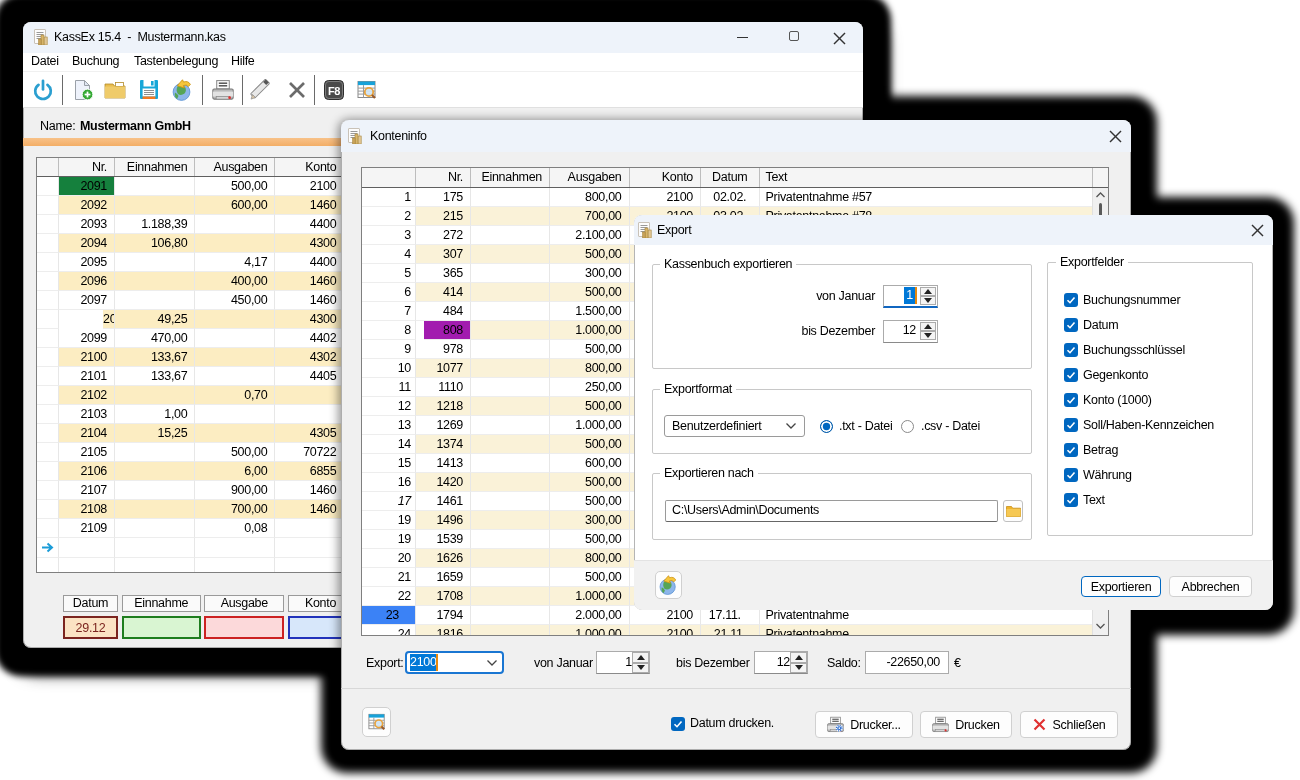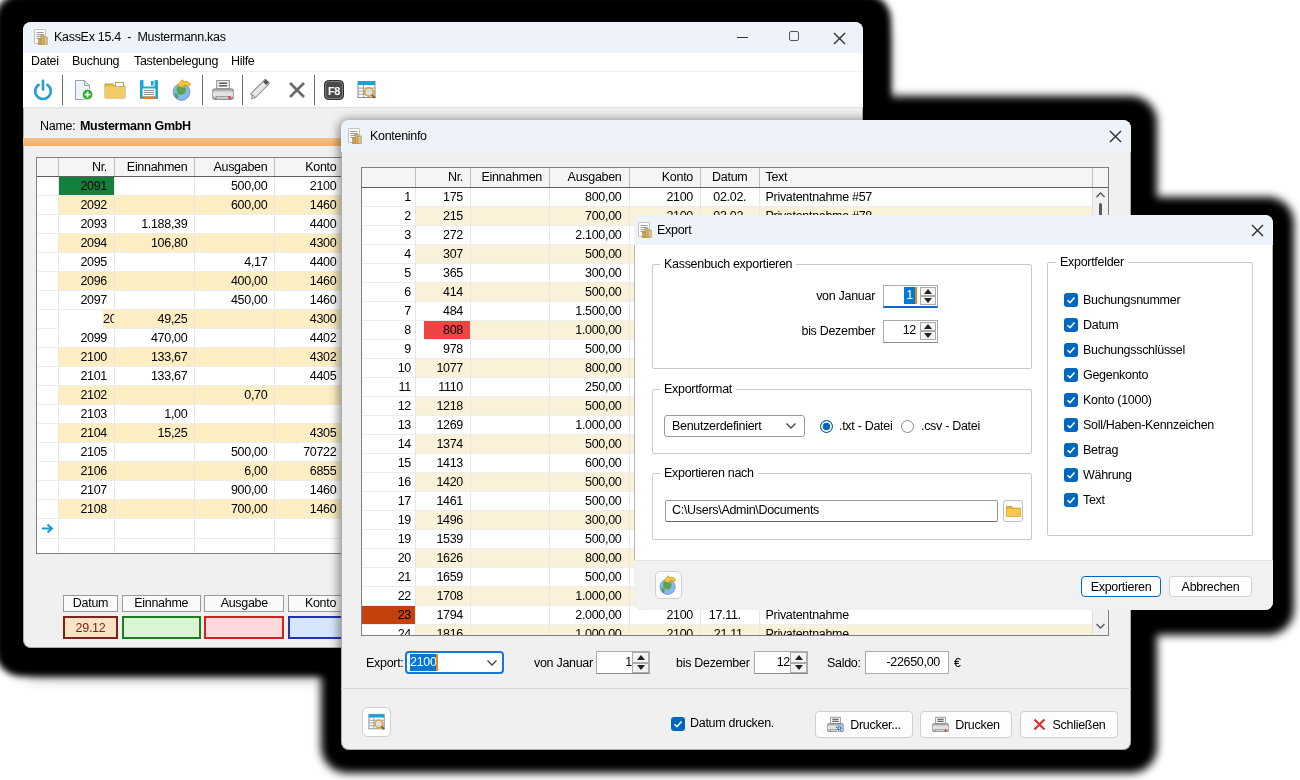--- a/index.html
+++ b/index.html
@@ -277,20 +277,28 @@
         <div class="cell" style="background:#fff;border-right:none;"></div>
       </div>
 <div class="grid-row" style="grid-template-columns:22px 56px 80.4px 80px 69px 33px;height:19px;line-height:18px;">
         <div class="cell" style="background:#fff;"></div>
         <div class="cell" style="background:#fcedc2;">2108</div>
         <div class="cell" style="background:#fcedc2;"></div>
         <div class="cell" style="background:#fcedc2;">700,00</div>
         <div class="cell" style="background:#fcedc2;">1460</div>
         <div class="cell" style="background:#fcedc2;border-right:none;"></div>
       </div>
+<div class="grid-row" style="grid-template-columns:22px 56px 80.4px 80px 69px 33px;height:19px;line-height:18px;">
+        <div class="cell" style="background:#fff;"></div>
+        <div class="cell" style="background:#fff;">2109</div>
+        <div class="cell" style="background:#fff;"></div>
+        <div class="cell" style="background:#fff;">0,08</div>
+        <div class="cell" style="background:#fff;"></div>
+        <div class="cell" style="background:#fff;border-right:none;"></div>
+      </div>
 <div class="grid-row" style="grid-template-columns:22px 56px 80.4px 80px 69px 33px;height:20px;line-height:19px;">
         <div class="cell" style="padding:0;text-align:center;"><svg width="16" height="19" viewBox="0 0 16 19">
             <path d="M2 9.5 h9 M7.5 5.5 l4.5 4 l-4.5 4" fill="none" stroke="#1b9cd8" stroke-width="2"></path>
           </svg></div>
         <div class="cell"></div>
         <div class="cell"></div>
         <div class="cell"></div>
         <div class="cell"></div>
         <div class="cell" style="border-right:none;"></div>
       </div>
@@ -405,21 +413,21 @@
         <div class="cell" style="background:#fff;padding-right:4px;">7</div>
         <div class="cell" style="background:#fff;">484</div>
         <div class="cell" style="background:#fff;"></div>
         <div class="cell" style="background:#fff;">1.500,00</div>
         <div class="cell" style="background:#fff;"></div>
         <div class="cell" style="background:#fff;text-align:center;padding-right:0;"></div>
         <div class="cell" style="background:#fff;text-align:left;padding-left:6px;"></div>
       </div>
 <div class="grid-row" style="grid-template-columns:54px 55px 79px 79.5px 71.5px 58.5px 333.5px;height:19px;line-height:18px;">
         <div class="cell" style="background:#fff;padding-right:4px;">8</div>
-        <div class="cell" style="background:#ef4444;margin-left:8px;">808</div>
+        <div class="cell" style="background:#a21caf;margin-left:8px;">808</div>
         <div class="cell" style="background:#faf2d8;"></div>
         <div class="cell" style="background:#faf2d8;">1.000,00</div>
         <div class="cell" style="background:#faf2d8;"></div>
         <div class="cell" style="background:#faf2d8;text-align:center;padding-right:0;"></div>
         <div class="cell" style="background:#faf2d8;text-align:left;padding-left:6px;"></div>
       </div>
 <div class="grid-row" style="grid-template-columns:54px 55px 79px 79.5px 71.5px 58.5px 333.5px;height:19px;line-height:18px;">
         <div class="cell" style="background:#fff;padding-right:4px;">9</div>
         <div class="cell" style="background:#fff;">978</div>
         <div class="cell" style="background:#fff;"></div>
@@ -485,21 +493,21 @@
 <div class="grid-row" style="grid-template-columns:54px 55px 79px 79.5px 71.5px 58.5px 333.5px;height:19px;line-height:18px;">
         <div class="cell" style="background:#fff;padding-right:4px;">16</div>
         <div class="cell" style="background:#faf2d8;">1420</div>
         <div class="cell" style="background:#faf2d8;"></div>
         <div class="cell" style="background:#faf2d8;">500,00</div>
         <div class="cell" style="background:#faf2d8;"></div>
         <div class="cell" style="background:#faf2d8;text-align:center;padding-right:0;"></div>
         <div class="cell" style="background:#faf2d8;text-align:left;padding-left:6px;"></div>
       </div>
 <div class="grid-row" style="grid-template-columns:54px 55px 79px 79.5px 71.5px 58.5px 333.5px;height:19px;line-height:18px;">
-        <div class="cell" style="background:#fff;padding-right:4px;">17</div>
+        <div class="cell" style="background:#fff;padding-right:4px;font-style:italic;">17</div>
         <div class="cell" style="background:#fff;">1461</div>
         <div class="cell" style="background:#fff;"></div>
         <div class="cell" style="background:#fff;">500,00</div>
         <div class="cell" style="background:#fff;"></div>
         <div class="cell" style="background:#fff;text-align:center;padding-right:0;"></div>
         <div class="cell" style="background:#fff;text-align:left;padding-left:6px;"></div>
       </div>
 <div class="grid-row" style="grid-template-columns:54px 55px 79px 79.5px 71.5px 58.5px 333.5px;height:19px;line-height:18px;">
         <div class="cell" style="background:#fff;padding-right:4px;">19</div>
         <div class="cell" style="background:#faf2d8;">1496</div>
@@ -539,21 +547,21 @@
 <div class="grid-row" style="grid-template-columns:54px 55px 79px 79.5px 71.5px 58.5px 333.5px;height:19px;line-height:18px;">
         <div class="cell" style="background:#fff;padding-right:4px;">22</div>
         <div class="cell" style="background:#faf2d8;">1708</div>
         <div class="cell" style="background:#faf2d8;"></div>
         <div class="cell" style="background:#faf2d8;">1.000,00</div>
         <div class="cell" style="background:#faf2d8;"></div>
         <div class="cell" style="background:#faf2d8;text-align:center;padding-right:0;"></div>
         <div class="cell" style="background:#faf2d8;text-align:left;padding-left:6px;"></div>
       </div>
 <div class="grid-row" style="grid-template-columns:54px 55px 79px 79.5px 71.5px 58.5px 333.5px;height:19px;line-height:18px;">
-        <div class="cell" style="background:#c2410c;padding-right:4px;">23</div>
+        <div class="cell" style="background:#3b82f6;padding-right:16px;">23</div>
         <div class="cell" style="background:#fff;">1794</div>
         <div class="cell" style="background:#fff;"></div>
         <div class="cell" style="background:#fff;">2.000,00</div>
         <div class="cell" style="background:#fff;">2100</div>
         <div class="cell" style="background:#fff;text-align:center;padding-right:10px;">17.11.</div>
         <div class="cell" style="background:#fff;text-align:left;padding-left:6px;">Privatentnahme</div>
       </div>
 <div class="grid-row" style="grid-template-columns:54px 55px 79px 79.5px 71.5px 58.5px 333.5px;height:19px;line-height:18px;">
         <div class="cell" style="background:#fff;padding-right:4px;">24</div>
         <div class="cell" style="background:#faf2d8;">1816</div>

